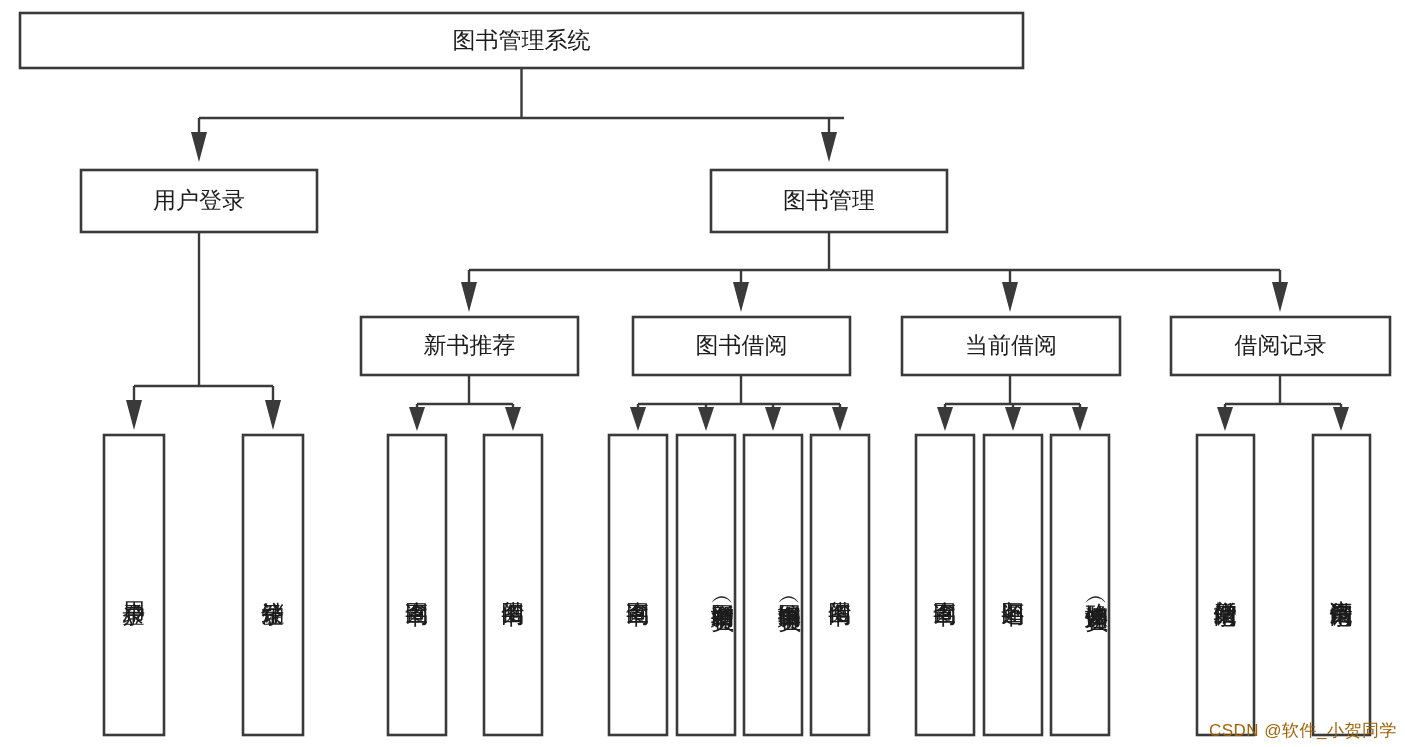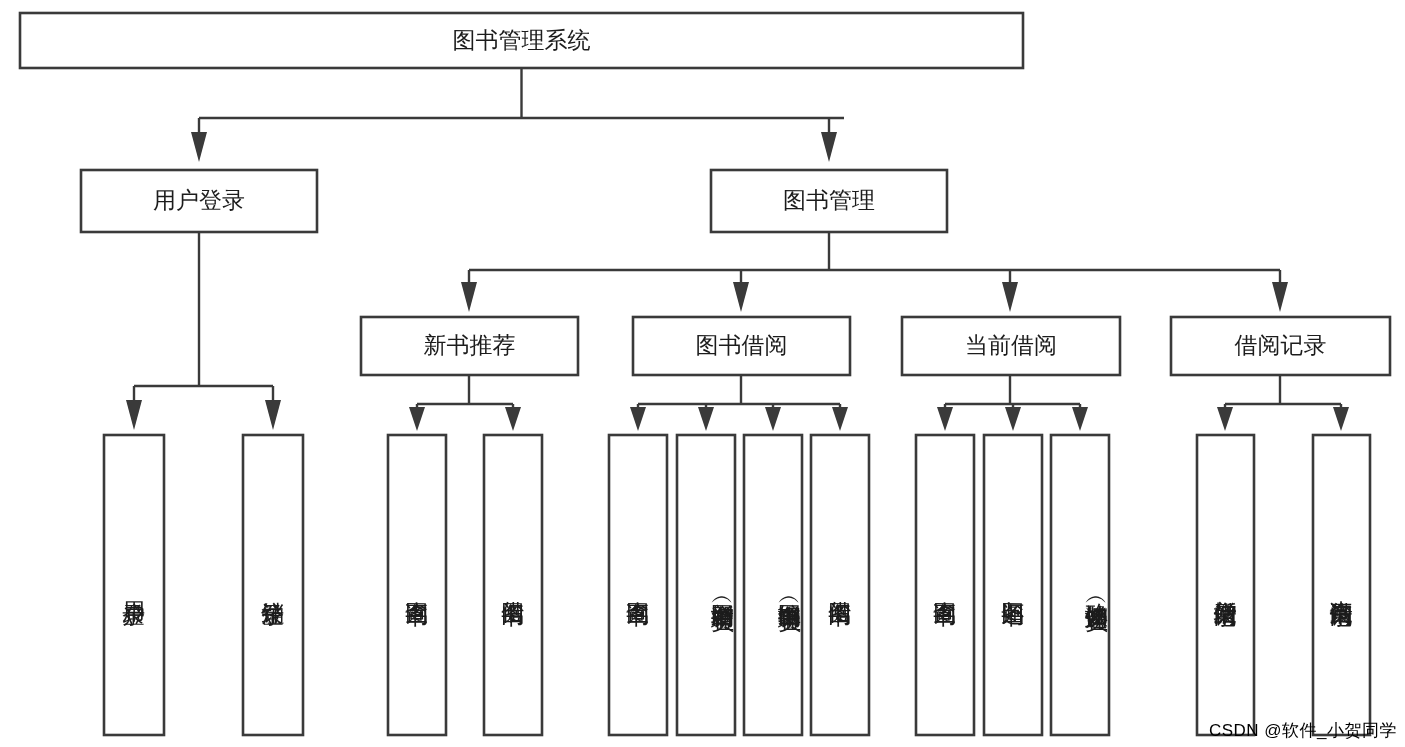--- a/index.html
+++ b/index.html
@@ -67,21 +67,21 @@
   }
   .node-label-v.centered {
     align-items: center;
   }
   #watermark {
     position: absolute;
     right: 8px;
     bottom: 5px;
     font-family: "Liberation Sans", "DejaVu Sans", sans-serif;
     font-size: 17px;
-    color: #000000;
+    color: #a16207;
     letter-spacing: 0.5px;
     white-space: nowrap;
     pointer-events: none;
   }
 </style>
 </head>
 <body>
 
 <div id="diagram-root">
 

